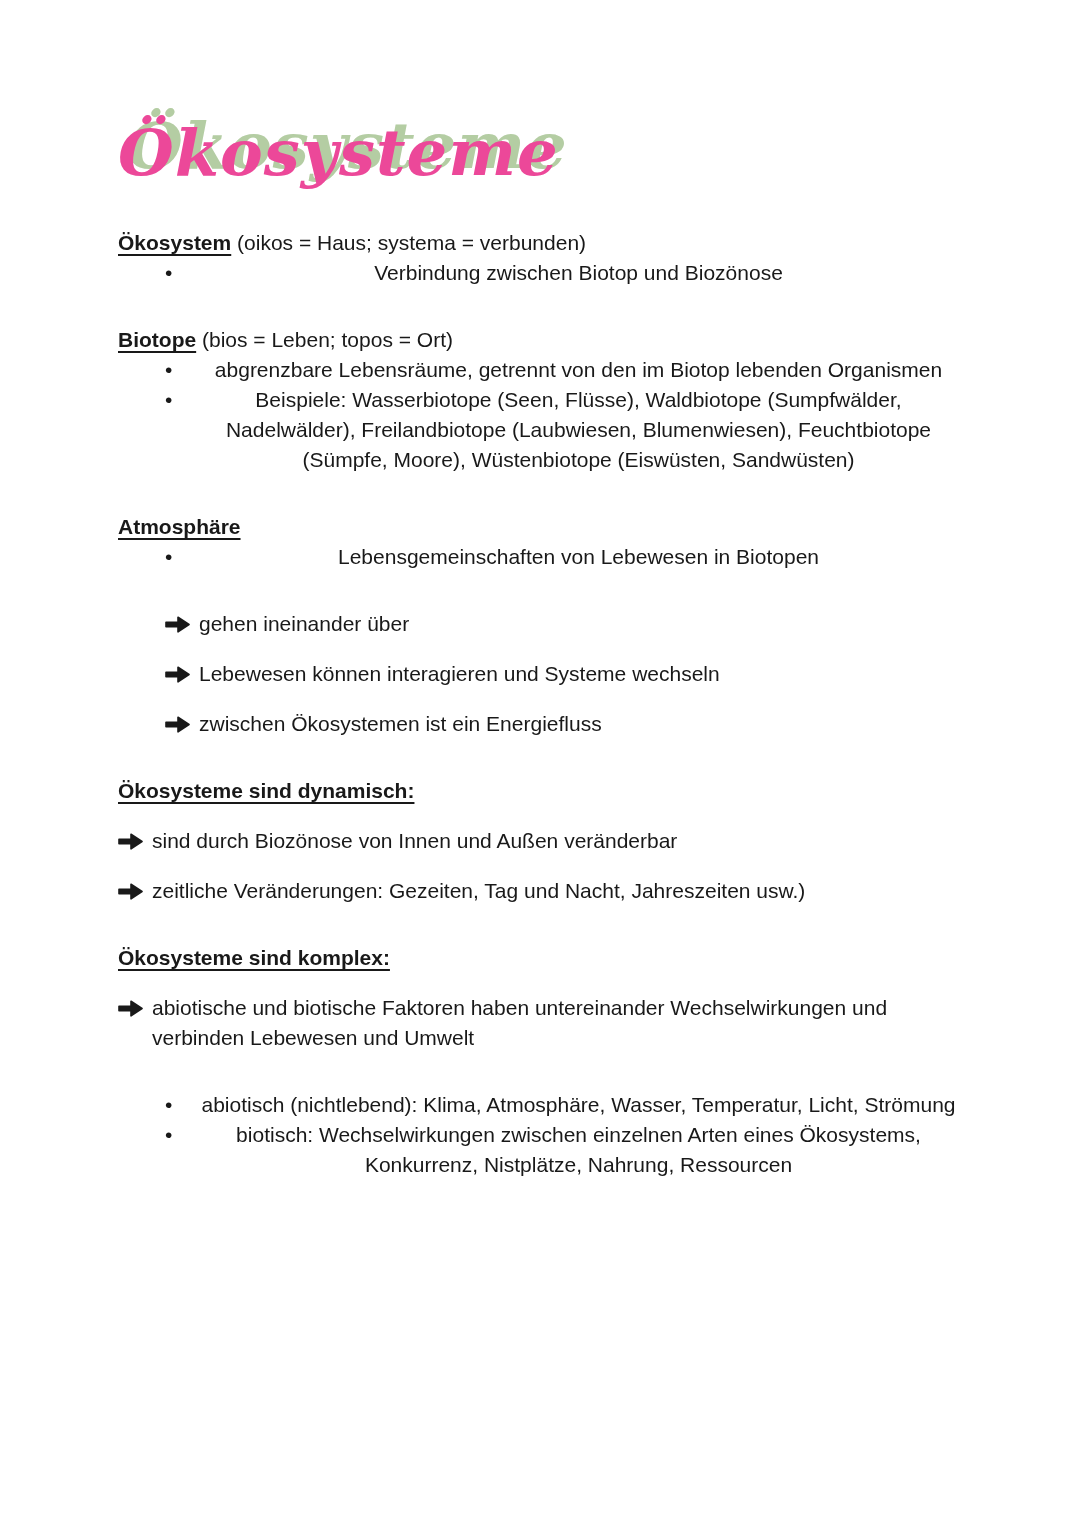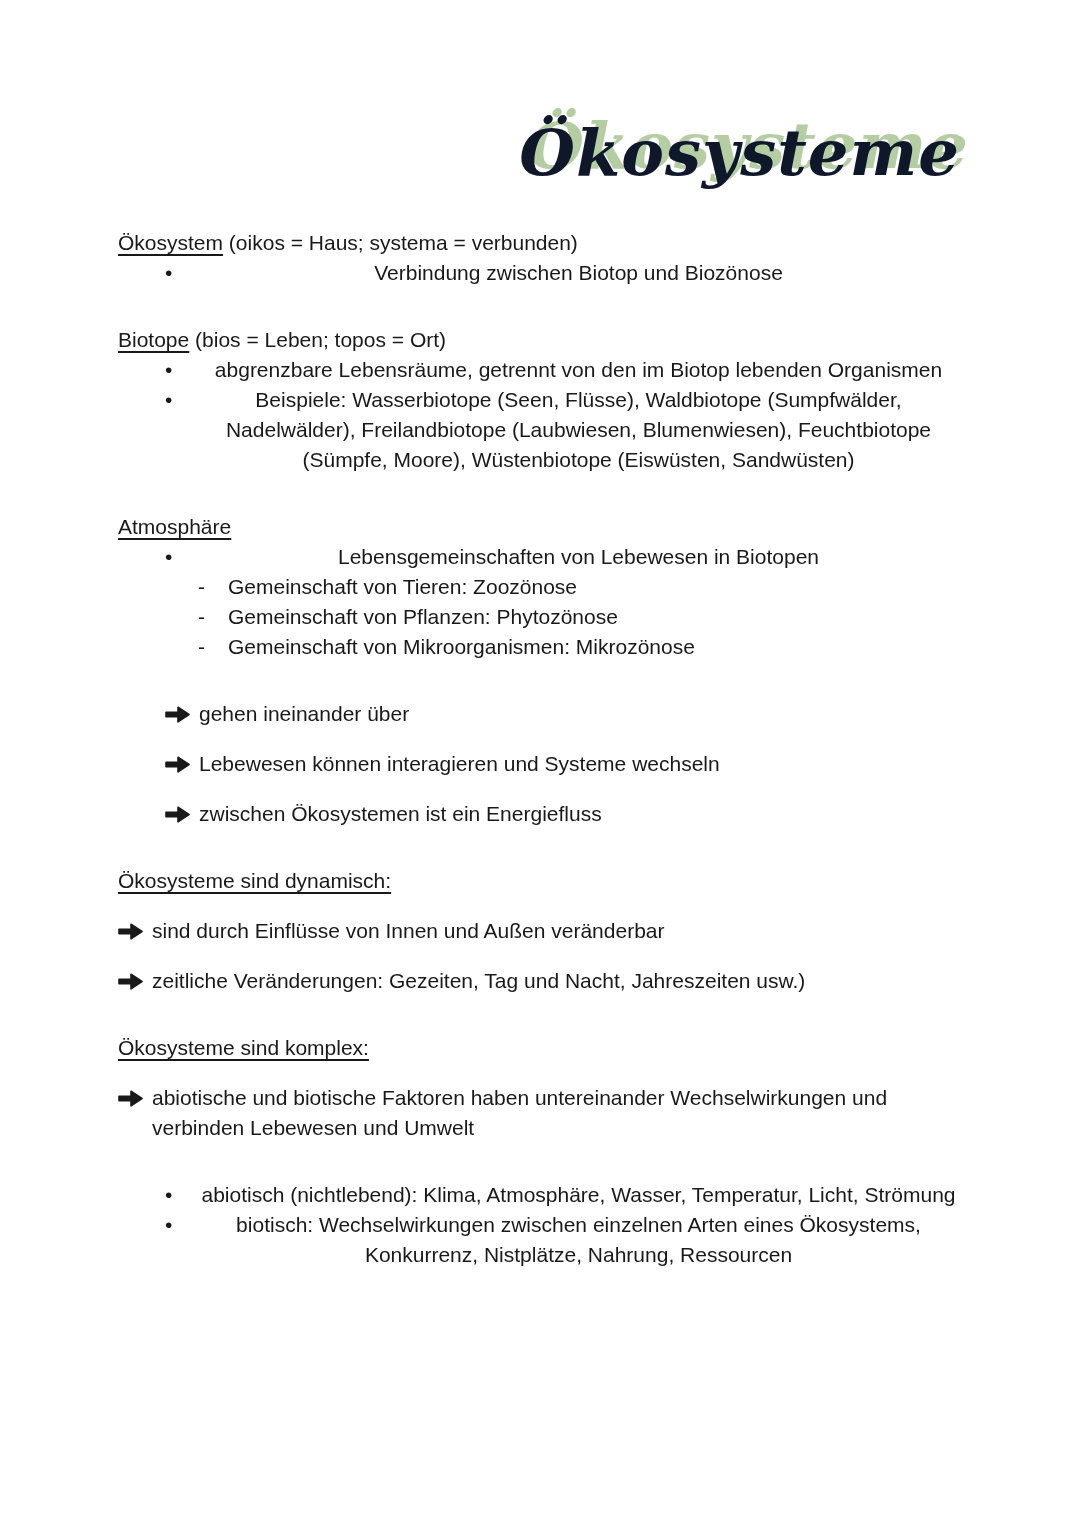--- a/index.html
+++ b/index.html
@@ -15,38 +15,39 @@
     overflow: hidden;
   }
   .page {
     width: 1080px;
     height: 1527px;
     padding: 0 120px 0 118px;
   }
   
   .title {
     margin: 94px 0 16px 0;
-    text-align: right;
+    text-align: left;
     font-family: "DejaVu Serif", serif;
     font-style: italic;
     font-weight: 700;
     font-size: 64px;
     line-height: 118px;
     letter-spacing: 1px;
-    color: #0f172a;
+    color: #ec4899;
     text-shadow: 9px -7px 0 #b4cda3;
     white-space: nowrap;
   }
   .sec { margin-top: 37px; }
   .sec.first { margin-top: 0; }
   .sec-h { font-weight: 400; }
   .u {
     text-decoration: underline;
     text-underline-offset: 4px;
     text-decoration-thickness: 1.5px;
+    font-weight: bold;
   }
   ul.bullets, ul.dashes { margin: 0; padding: 0; list-style: none; }
   ul.bullets > li { position: relative; padding-left: 79px; text-align: center; }
   ul.bullets > li::before {
     content: "\2022";
     position: absolute;
     left: 47px;
     top: 0;
   }
   ul.dashes > li { position: relative; padding-left: 110px; }
@@ -95,25 +96,20 @@
       <li>abgrenzbare Lebensräume, getrennt von den im Biotop lebenden Organismen</li>
       <li>Beispiele: Wasserbiotope (Seen, Flüsse), Waldbiotope (Sumpfwälder, Nadelwälder), Freilandbiotope (Laubwiesen, Blumenwiesen), Feuchtbiotope (Sümpfe, Moore), Wüstenbiotope (Eiswüsten, Sandwüsten)</li>
     </ul>
   </div>
 
   <div class="sec">
     <div class="sec-h"><span class="u">Atmosphäre</span></div>
     <ul class="bullets">
       <li>Lebensgemeinschaften von Lebewesen in Biotopen</li>
     </ul>
-    <ul class="dashes">
-      <li>Gemeinschaft von Tieren: Zoozönose</li>
-      <li>Gemeinschaft von Pflanzen: Phytozönose</li>
-      <li>Gemeinschaft von Mikroorganismen: Mikrozönose</li>
-    </ul>
   </div>
 
   <div class="sec">
     <div class="arrows indented">
       <div class="arrow-row">
         <svg class="arrow-glyph">
             <use href="#heavy-arrow"></use>
           </svg>
         <span>gehen ineinander über</span>
       </div>
@@ -132,21 +128,21 @@
     </div>
   </div>
 
   <div class="sec">
     <div class="sec-h"><span class="u">Ökosysteme sind dynamisch:</span></div>
     <div class="arrows">
       <div class="arrow-row">
         <svg class="arrow-glyph">
             <use href="#heavy-arrow"></use>
           </svg>
-        <span>sind durch Einflüsse von Innen und Außen veränderbar</span>
+        <span>sind durch Biozönose von Innen und Außen veränderbar</span>
       </div>
       <div class="arrow-row">
         <svg class="arrow-glyph">
             <use href="#heavy-arrow"></use>
           </svg>
         <span>zeitliche Veränderungen: Gezeiten, Tag und Nacht, Jahreszeiten usw.)</span>
       </div>
     </div>
   </div>
 

